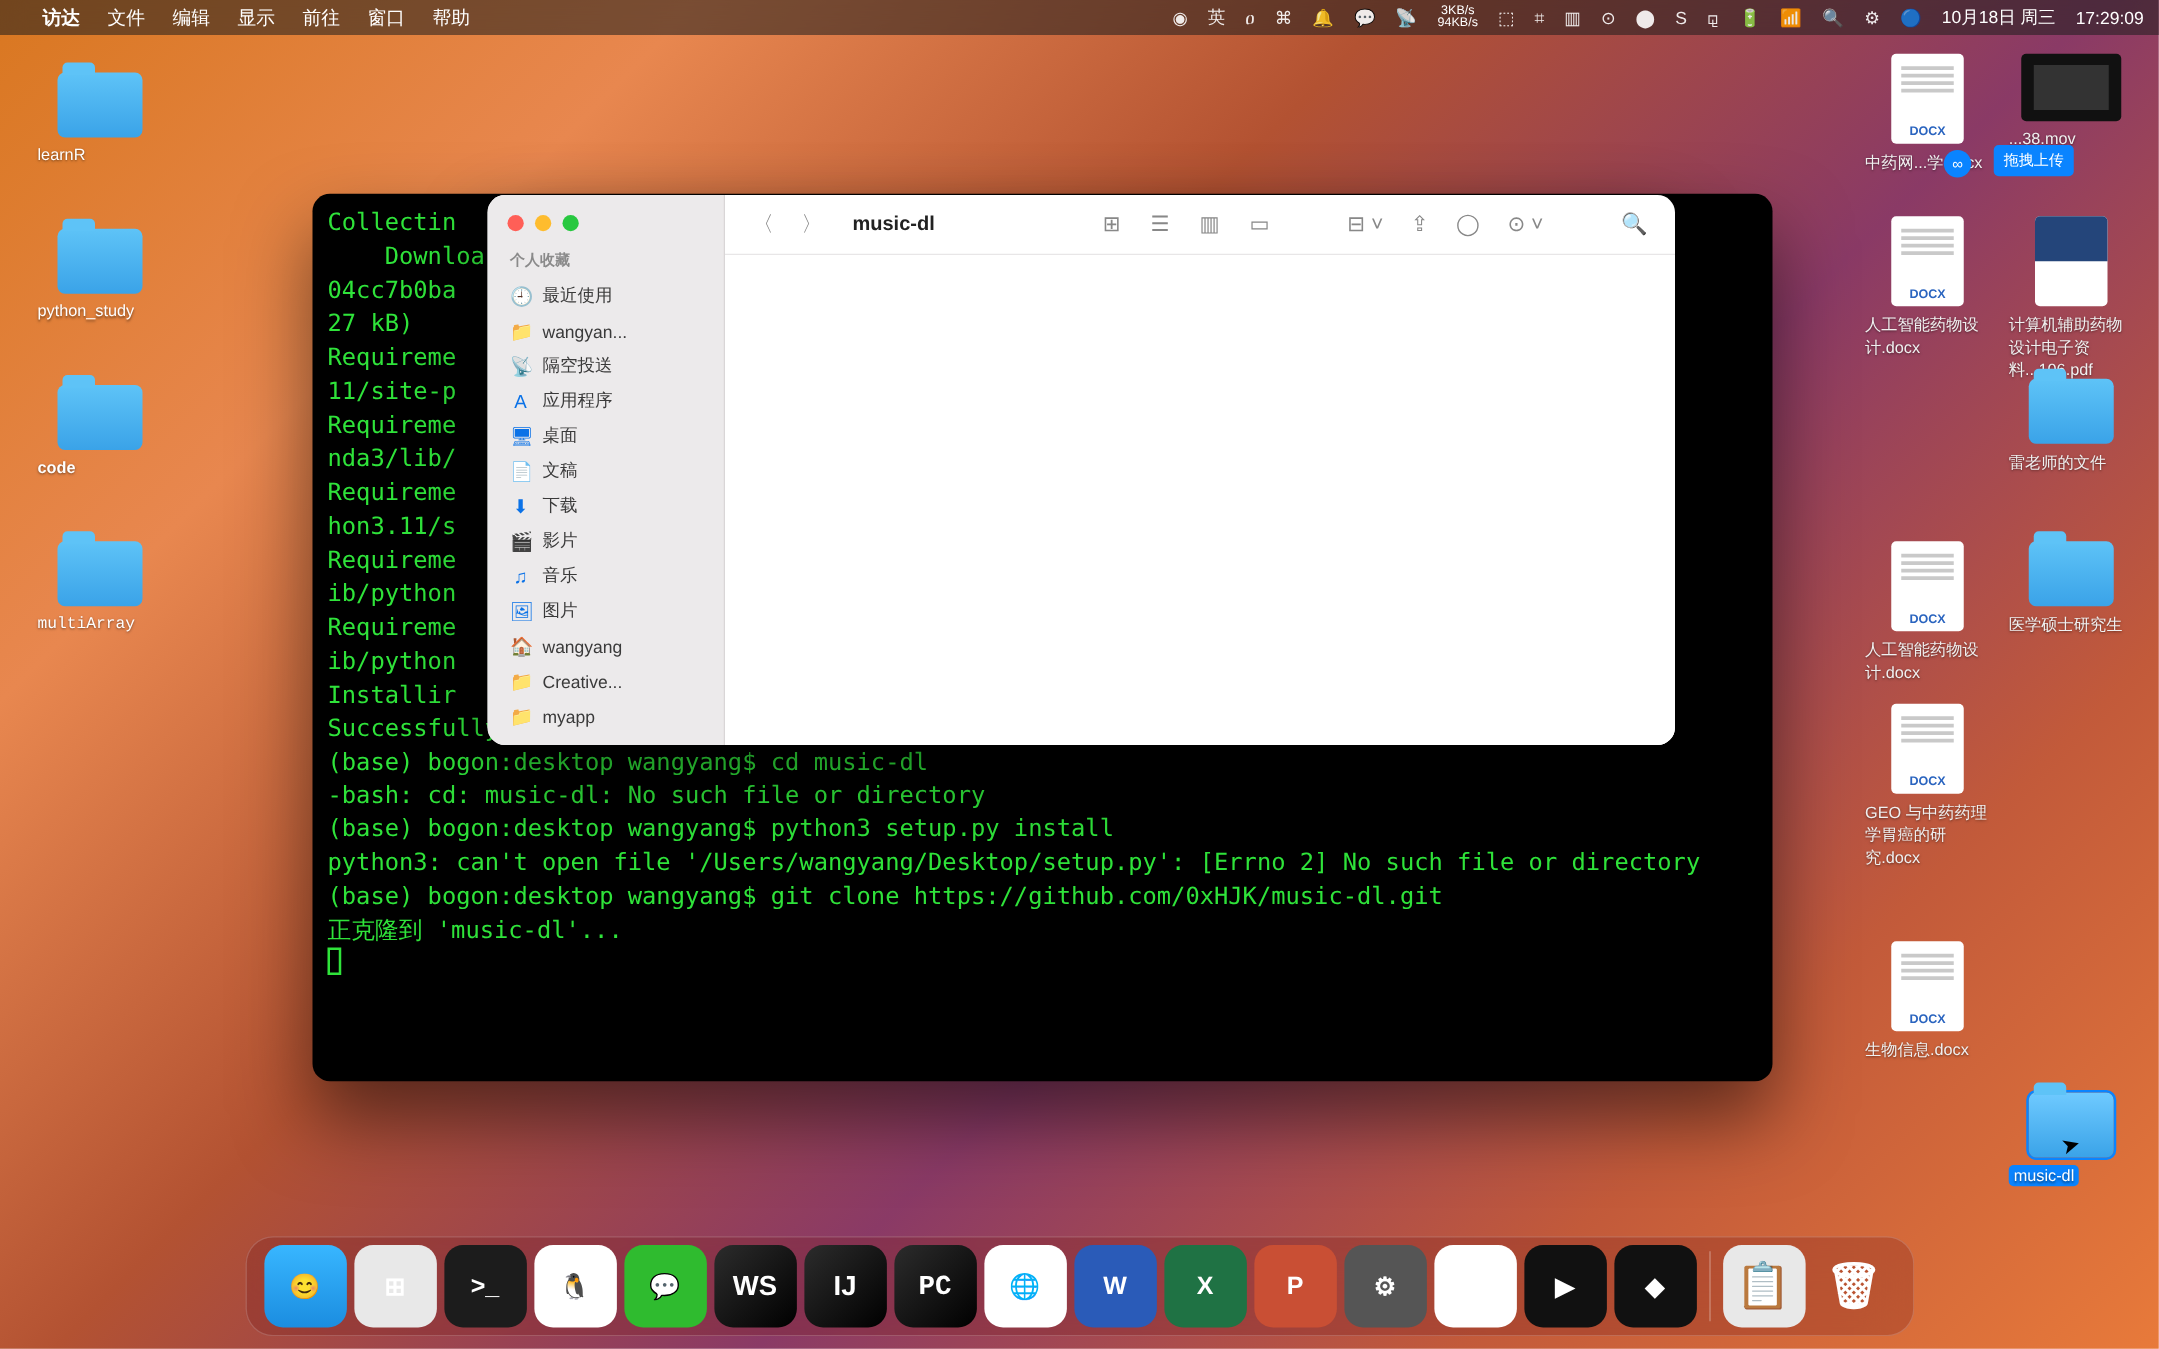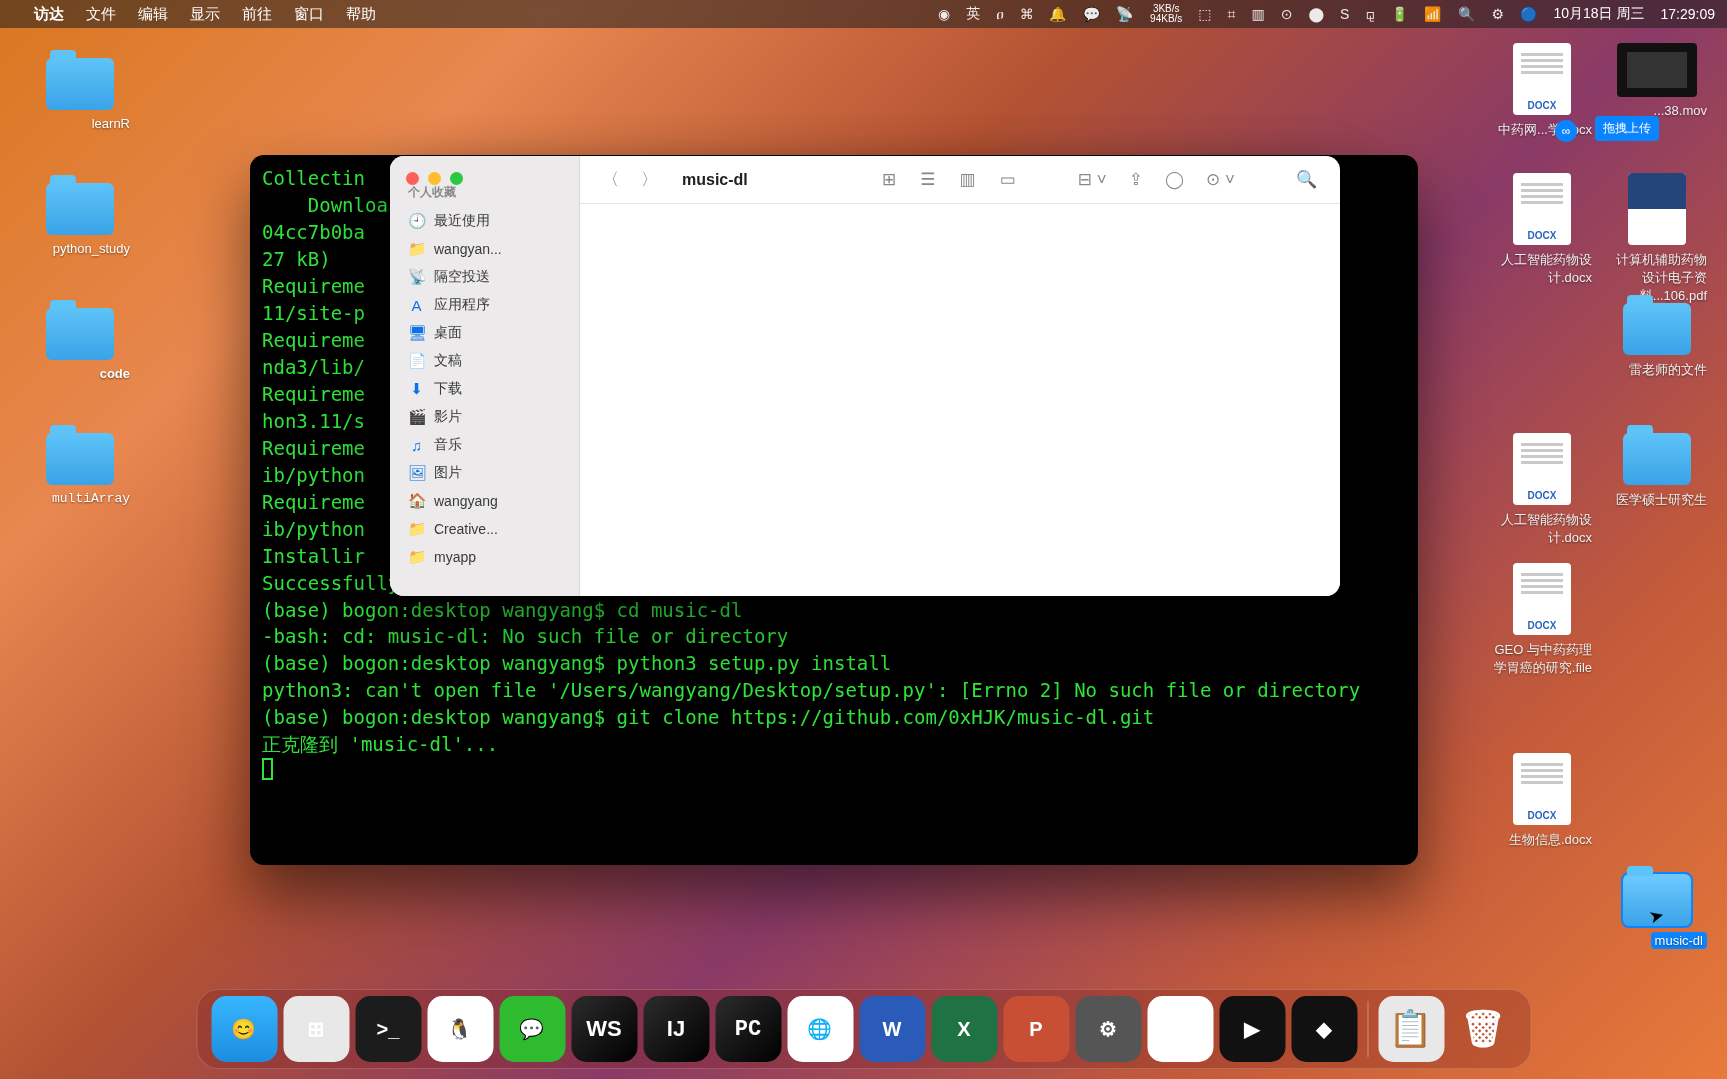--- a/index.html
+++ b/index.html
@@ -16,21 +16,21 @@
     display:flex; align-items:center; padding: 0 12px; color:#fff; font-size:15px;
   }
   .menubar .left { display:flex; gap:22px; align-items:flex-end; }
   .menubar .right { margin-left:auto; display:flex; gap:16px; align-items:center; font-size:14px; }
   .apple { font-size:16px; }
   .bold { font-weight:600; }
   .sysicon { opacity:0.9; font-size:14px; }
   .netstat { font-size:10px; line-height:1; text-align:center; }
   
   .desktop { position:absolute; top:28px; left:0; right:0; bottom:0; }
-  .d-item { position:absolute; width:100px; text-align:right; color:#fff; font-size:13px; }
+  .d-item { position:absolute; width:100px; text-align:left; color:#fff; font-size:13px; }
   .d-item .folder { width:68px; height:52px; margin:0 auto 6px;
     background: linear-gradient(180deg,#5ec3f7 0%, #3aa3e8 100%); border-radius:6px; position:relative; }
   .d-item .folder::before { content:""; position:absolute; top:-8px; left:4px; width:26px; height:10px;
     background:#5ec3f7; border-radius:4px 4px 0 0; }
   .d-item .label { text-shadow:0 1px 2px rgba(0,0,0,0.5); word-break:break-word; }
   .d-item.sel .folder { outline:2px solid #0a84ff; background:linear-gradient(180deg,#6fcaff,#3aa3e8); }
   .d-item.sel .label { background:#0a84ff; border-radius:4px; padding:1px 4px; display:inline-block; }
   .docx { width:58px; height:72px; margin:0 auto 6px; background:#fff; border-radius:4px; position:relative; display:flex; align-items:flex-end; justify-content:center; color:#2a64bf; font-size:10px; font-weight:600; }
   .docx::after{content:"DOCX"; position:absolute; bottom:4px;}
   .docx .bar{position:absolute; top:10px; left:8px; right:8px; height:3px; background:#c9c9c9; box-shadow:0 6px 0 #c9c9c9,0 12px 0 #c9c9c9,0 18px 0 #c9c9c9;}
@@ -49,21 +49,21 @@
   .traffic { display:flex; gap:9px; align-items:center; }
   .dot { width:13px; height:13px; border-radius:50%; }
   .term-content { position:absolute; top:0; left:0; right:0; bottom:0; padding:10px 12px;
     font-family: "Menlo","Monaco",monospace; font-size:19px; line-height:1.42; color:#2fe33a; white-space:pre-wrap; word-break:break-all; }
   .cur { display:inline-block; width:11px; height:22px; border:2px solid #2fe33a; }
   
   .finder {
     position:absolute; left:390px; top:156px; width:950px; height:440px;
     background:#fff; border-radius:14px; box-shadow:0 25px 60px rgba(0,0,0,0.45); display:flex; overflow:hidden;
   }
-  .finder .sidebar { width:190px; background:#eceaeb; border-right:1px solid #d9d6d7; padding-top:22px; font-size:14px; color:#4a4a4a; }
+  .finder .sidebar { width:190px; background:#eceaeb; border-right:1px solid #d9d6d7; padding-top:38px; font-size:14px; color:#4a4a4a; }
   .finder .main { flex:1; position:relative; }
   .finder .toolbar { position:absolute; top:0; left:0; right:0; height:48px; border-bottom:1px solid #e8e6e7;
     display:flex; align-items:center; padding:0 16px; gap:10px; }
   .finder .traffic { position:absolute; top:16px; left:16px; }
   .tb-btn { color:#888; font-size:17px; padding:4px 6px; }
   .tb-title { font-weight:600; color:#222; font-size:16px; margin-left:8px; }
   .tb-group { display:flex; gap:12px; align-items:center; }
   .tb-spacer { flex:1; }
   .sb-header { font-size:12px; color:#8a8a8a; font-weight:600; padding:6px 18px; }
   .sb-item { display:flex; align-items:center; gap:9px; padding:5px 18px; color:#3a3a3a; }
@@ -175,21 +175,21 @@
         <div class="label">人工智能药物设计.docx</div>
       </div>
       <div class="d-item right-col" style="right: 20px; top: 405px;">
         <div class="folder"></div>
         <div class="label">医学硕士研究生</div>
       </div>
       <div class="d-item right-col" style="right: 135px; top: 535px;">
         <div class="docx">
           <div class="bar"></div>
         </div>
-        <div class="label">GEO 与中药药理学胃癌的研究.file</div>
+        <div class="label">GEO 与中药药理学胃癌的研究.docx</div>
       </div>
       <div class="d-item right-col" style="right: 135px; top: 725px;">
         <div class="docx">
           <div class="bar"></div>
         </div>
         <div class="label">生物信息.docx</div>
       </div>
     </div>
 
   <div class="badge-cloud" style="left:1555px; top:92px;">∞</div>

